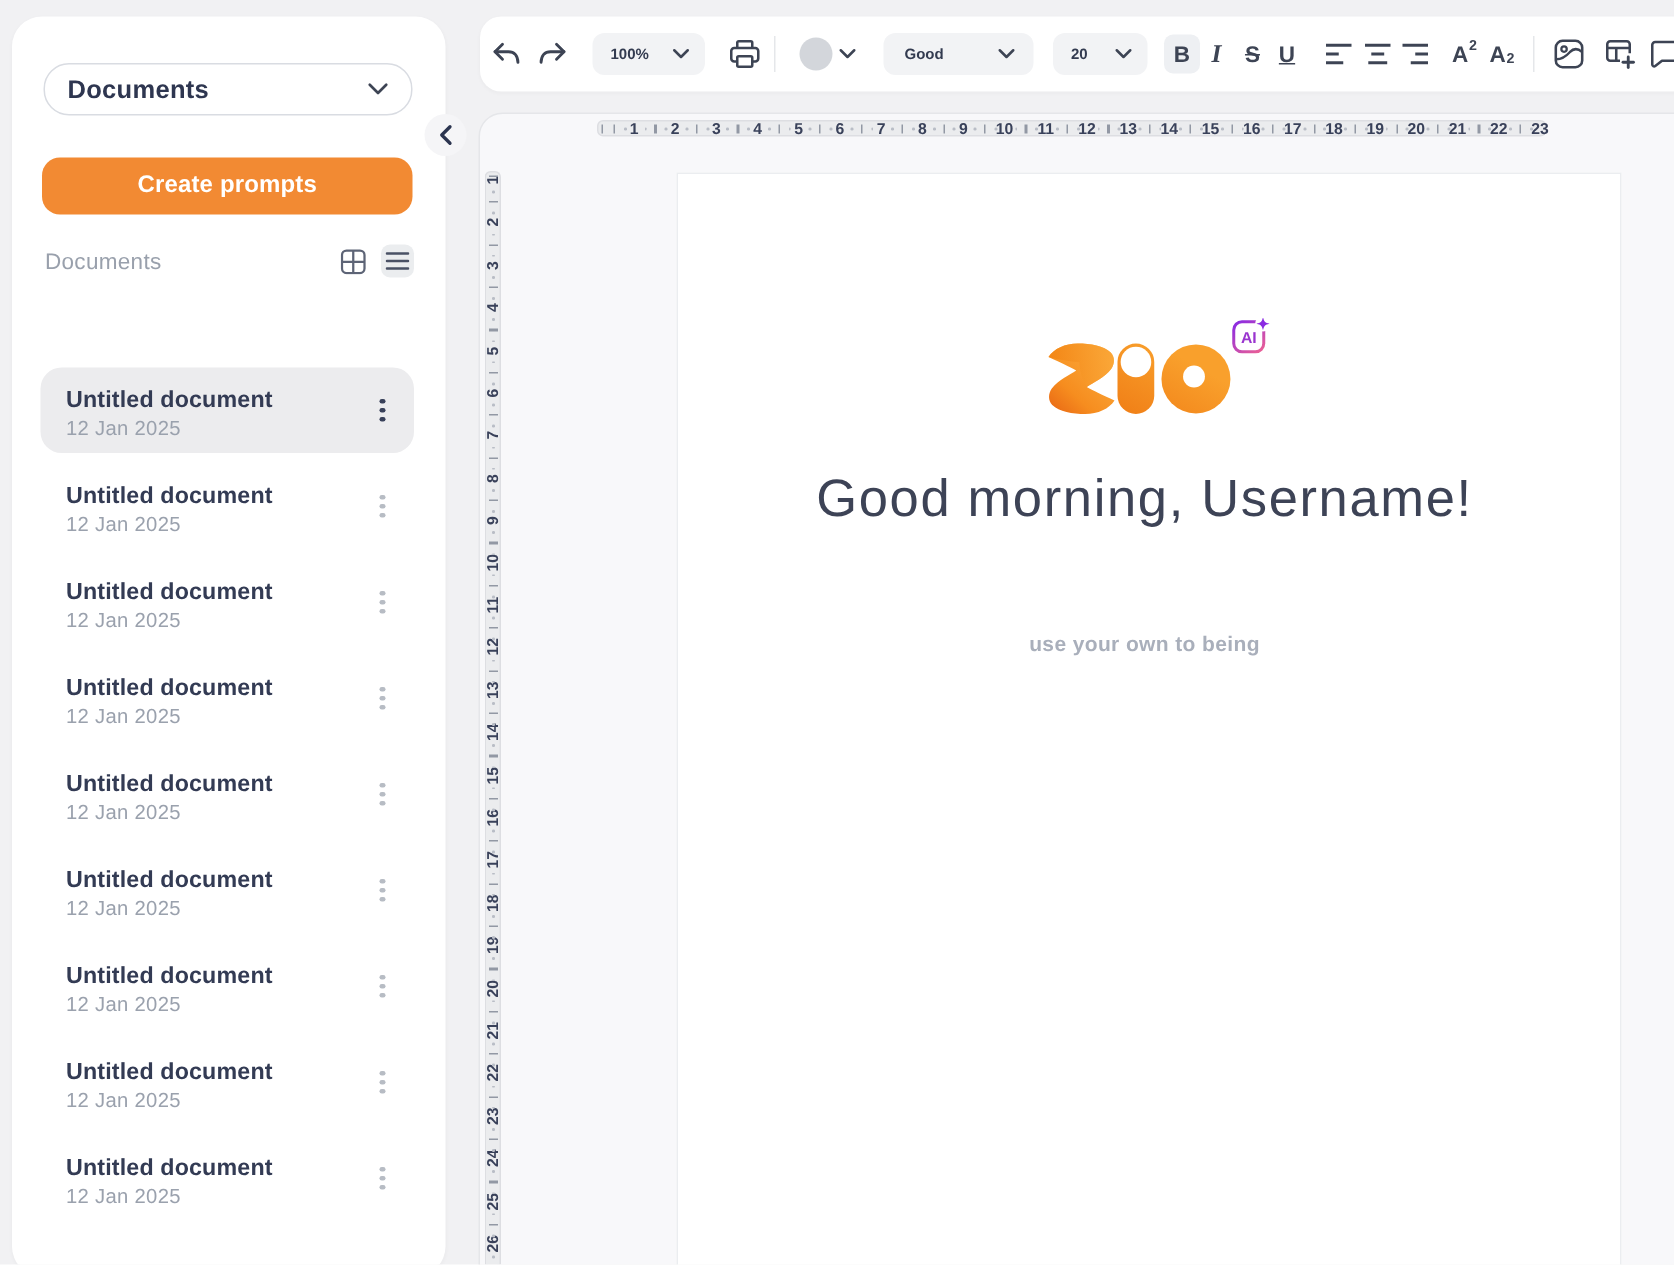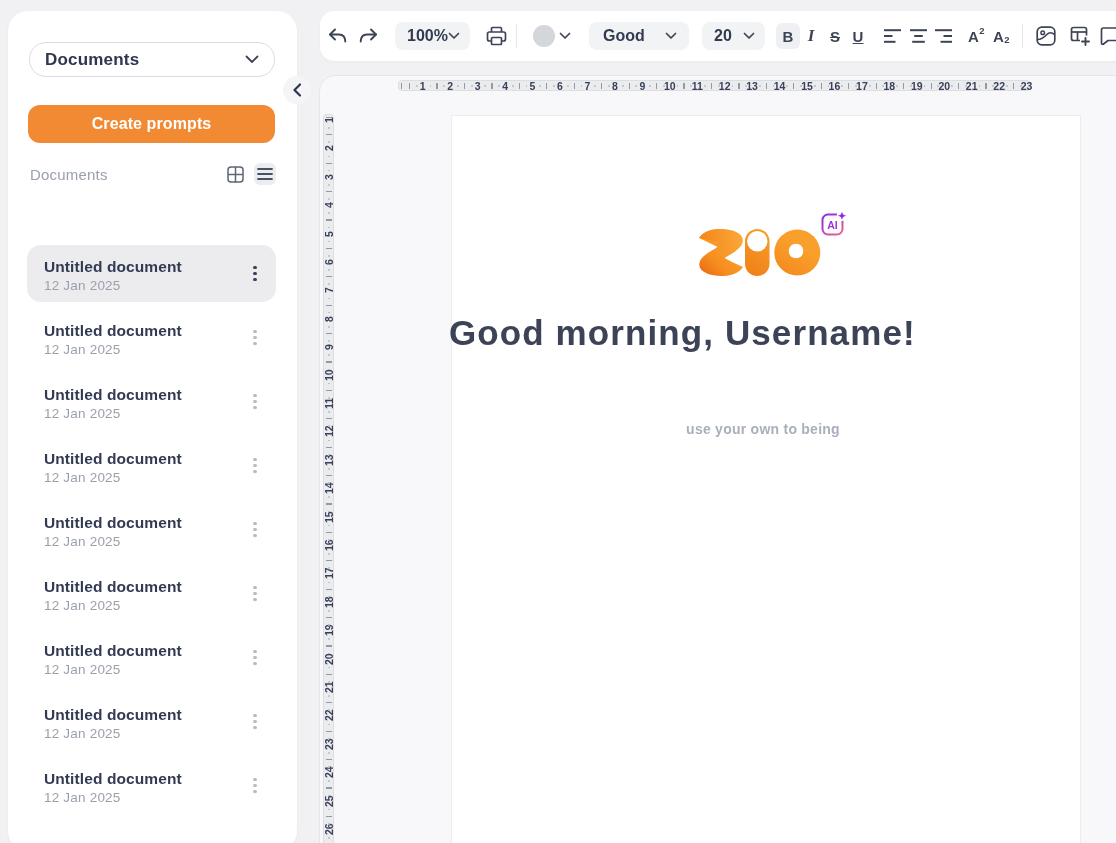--- a/index.html
+++ b/index.html
@@ -69,21 +69,21 @@
     background:#f5f5f7; display:flex; align-items:center; justify-content:center; cursor:pointer; z-index:5;
   }
   
   .toolbar {
     position:absolute; left:320px; top:11px; width:830px; height:50px;
     background:#fff; border-radius:14px;
     box-shadow:0 1px 3px rgba(40,45,60,.04);
   }
   .tb { position:absolute; top:50%; transform:translateY(-50%); display:flex; align-items:center; justify-content:center; cursor:pointer; }
   .tb-pill { background:#f2f3f5; border-radius:8px; height:28px; justify-content:space-between; }
-  .tb-pill .pill-text { font-size:16px; font-weight:700; color:#333b50; }
+  .tb-pill .pill-text { font-size:10px; font-weight:700; color:#333b50; }
   .tb-divider { position:absolute; top:13px; width:1px; height:24px; background:#e5e7ea; }
   .tb-letter { font-size:15px; font-weight:700; color:#3d4454; width:24px; height:26px; border-radius:6px; }
   .tb-letter.active { background:#eef0f3; }
   .fmt-italic { font-family:"Liberation Serif", serif; font-style:italic; font-size:17px; }
   .fmt-strike { text-decoration:line-through; }
   .fmt-underline { text-decoration:underline; }
   .script-btn { font-size:15px; font-weight:700; color:#3d4454; width:26px; height:26px; }
   .script-btn sup { font-size:9.5px; line-height:0; position:relative; top:-5px; left:0.5px; }
   .script-btn sub { font-size:9.5px; line-height:0; position:relative; bottom:-4px; left:0.5px; }
   .color-circle { width:22px; height:22px; border-radius:50%; background:#d3d6db; }
@@ -111,21 +111,21 @@
   .ruler-h .tick.dot { width:1.8px; height:1.8px; top:4.1px; border-radius:50%; }
   .ruler-v .tick.bar { height:1.2px; width:5.5px; left:2.2px; }
   .ruler-v .tick.dot { height:1.8px; width:1.8px; left:4.1px; border-radius:50%; }
   .page {
     position:absolute; left:451px; top:115px; width:630px; height:760px;
     background:#ffffff; border:1px solid #ebedf0;
   }
   .logo-wrap { position:absolute; left:245px; top:96px; width:150px; height:66px; }
   .headline {
     position:absolute; left:-3px; top:197px; width:100%;
-    text-align:left; font-size:35px; line-height:40px; font-weight:700; color:#3d4356; letter-spacing:1.1px;
+    text-align:center; font-size:35px; line-height:40px; font-weight:400; color:#3d4356; letter-spacing:1.1px;
   }
   .hl-gradient {
     background:linear-gradient(90deg,#ae54e8 0%, #d65bb4 55%, #ee6f9a 100%);
     -webkit-background-clip:text; background-clip:text; color:transparent;
   }
   .subline {
     position:absolute; left:-3px; top:287px; width:100%;
     text-align:center; font-size:14px; line-height:17.5px; font-weight:700; color:#a9afbb; letter-spacing:.25px;
   }
   svg.icon { display:block; }

